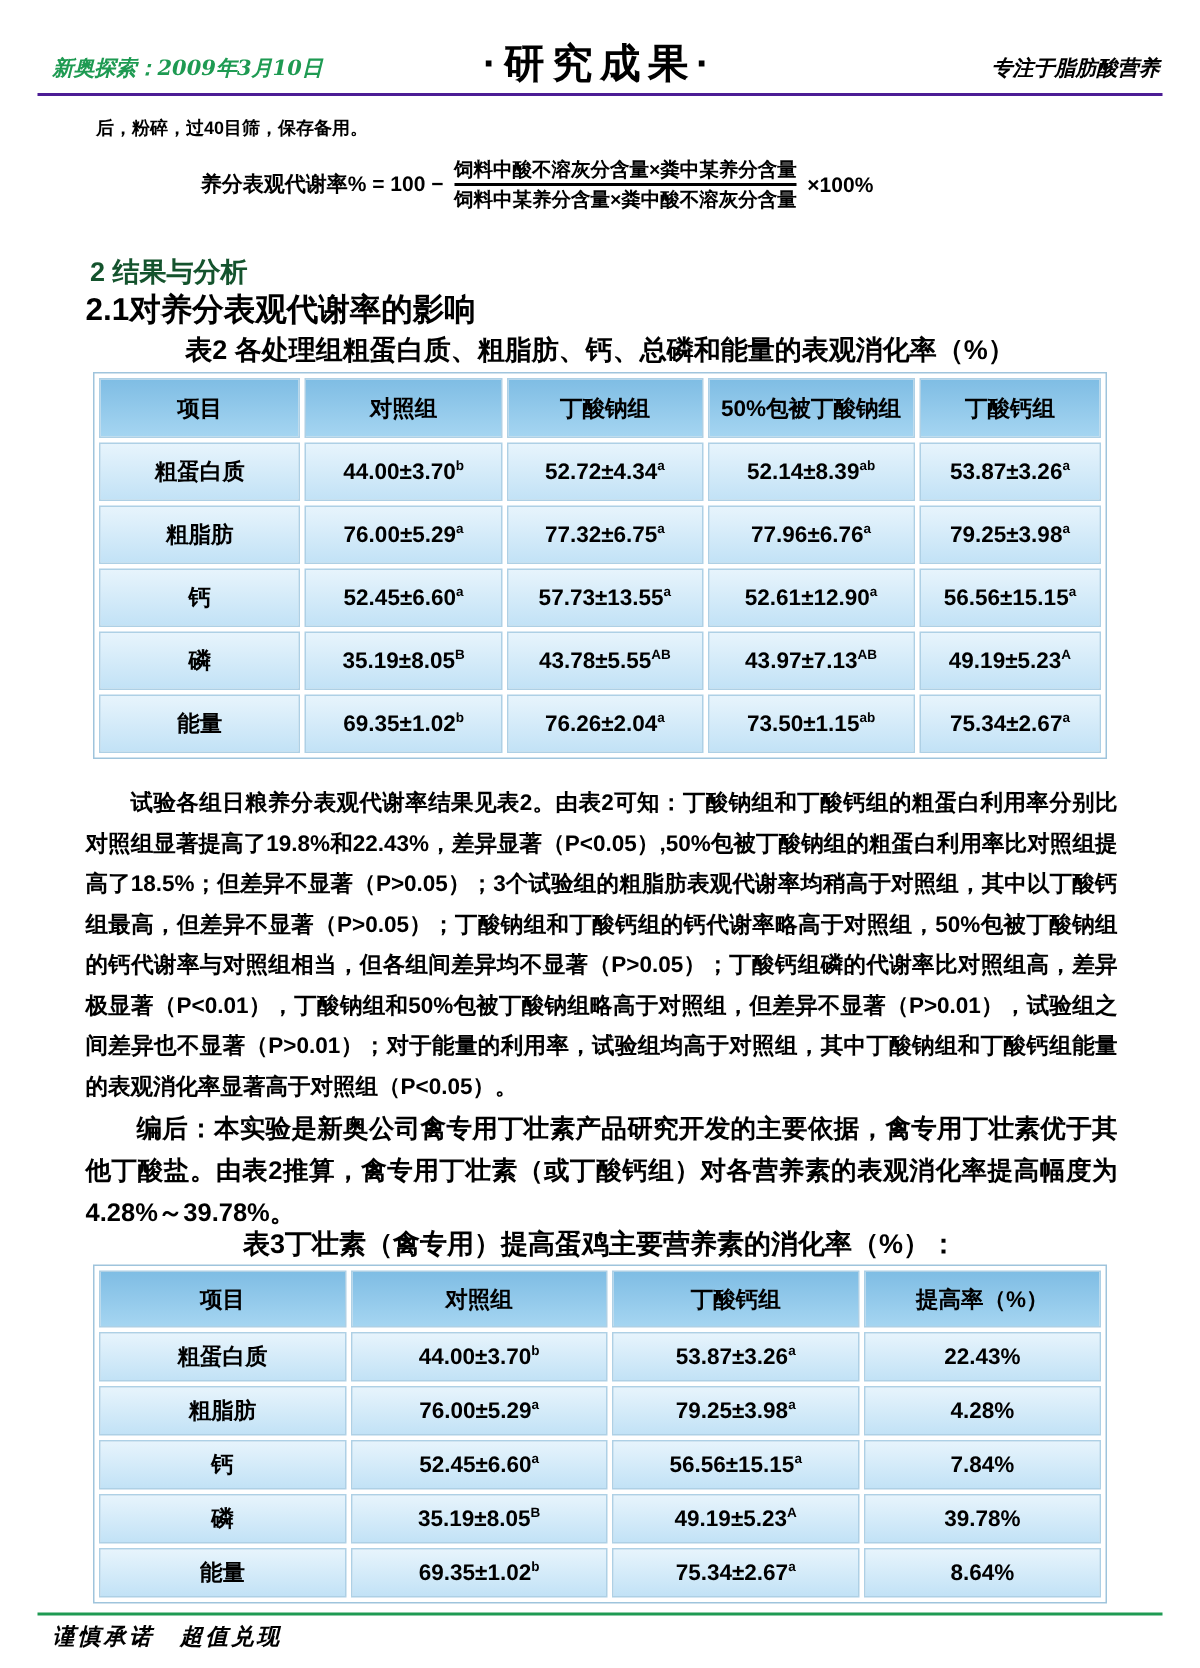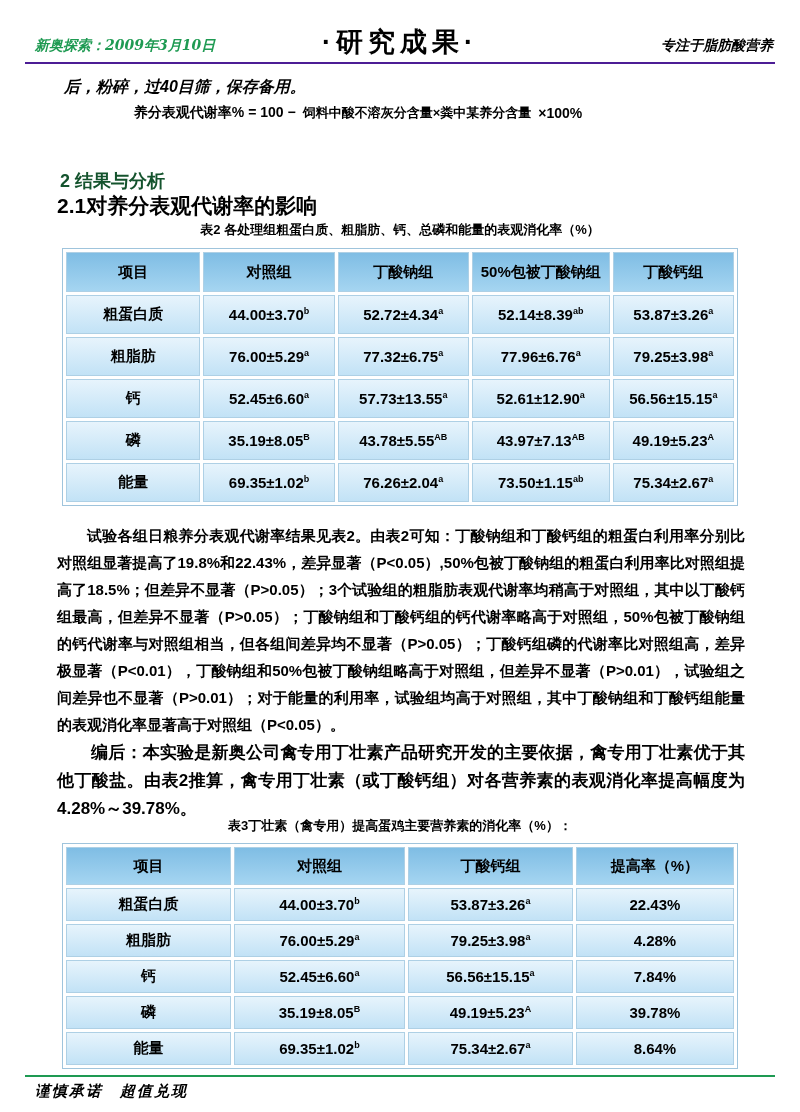--- a/index.html
+++ b/index.html
@@ -9,34 +9,34 @@
   
   .masthead { position:absolute; top:26px; left:25px; width:750px; height:36px;
               border-bottom:2px solid #4c1d95; }
   .mast-left { position:absolute; left:10px; bottom:7px; color:#1e9a52; font-weight:bold;
                font-style:italic; font-size:14px; font-family:"DejaVu Serif",serif; white-space:nowrap; }
   .mast-center { position:absolute; left:0; right:0; bottom:2px; text-align:center;
                  font-size:27px; font-weight:bold; letter-spacing:5px; white-space:nowrap; }
   .mast-right { position:absolute; right:2px; bottom:7px; font-weight:bold; font-style:italic;
                 font-size:14px; font-family:"DejaVu Serif",serif; white-space:nowrap; }
 
-  .intro { position:absolute; top:77px; left:64px; font-size:16px; font-weight:bold;font-style:italic; }
+  .intro { position:absolute; top:77px; left:64px; font-size:12px; font-weight:bold; }
 
   
   .formula { position:absolute; top:104px; left:0; width:716px; display:flex;
              justify-content:center; align-items:center; font-weight:bold; font-size:14px; }
   .formula .lhs { margin-right:4px; }
   .frac { display:inline-flex; flex-direction:column; text-align:center; font-size:13px; margin:0 3px; }
   .frac .den { border-top:2px solid #000; }
   .formula .rhs { margin-left:4px; }
 
   .sec-title { position:absolute; top:169px; left:60px; color:#14532d; font-size:18px; font-weight:bold; }
   .subsec-title { position:absolute; top:192px; left:57px; font-size:21px; font-weight:bold; }
 
-  .tbl-caption { position:absolute; left:0; width:800px; text-align:center; font-size:13px; font-weight:bold; }
+  .tbl-caption { position:absolute; left:0; width:800px; text-align:center; font-size:18px; font-weight:bold; }
   .cap2 { top:221px; }
   .cap3 { top:817px; }
 
   
   .dtable-wrap { position:absolute; left:62px; width:676px; }
   .t2 { top:248px; }
   .t3 { top:843px; }
   table.dtable { width:100%; border-collapse:separate; border-spacing:3px;
                  background:#fff; border:1px solid #9fc4dc; table-layout:fixed; }
   table.dtable th, table.dtable td { border:1px solid #aed0e5; font-weight:bold;
@@ -66,20 +66,21 @@
     <div class="mast-center">·研究成果·</div>
     <div class="mast-right">专注于脂肪酸营养</div>
   </div>
 
   <div class="intro">后，粉碎，过40目筛，保存备用。</div>
 
   <div class="formula">
     <span class="lhs">养分表观代谢率% = 100 −</span>
     <span class="frac">
       <span class="num">饲料中酸不溶灰分含量×粪中某养分含量</span>
+      <span class="den">饲料中某养分含量×粪中酸不溶灰分含量</span>
     </span>
     <span class="rhs">×100%</span>
   </div>
 
   <div class="sec-title">2 结果与分析</div>
   <div class="subsec-title">2.1对养分表观代谢率的影响</div>
 
   <div class="tbl-caption cap2">表2 各处理组粗蛋白质、粗脂肪、钙、总磷和能量的表观消化率（%）</div>
 
   <div class="dtable-wrap t2">

